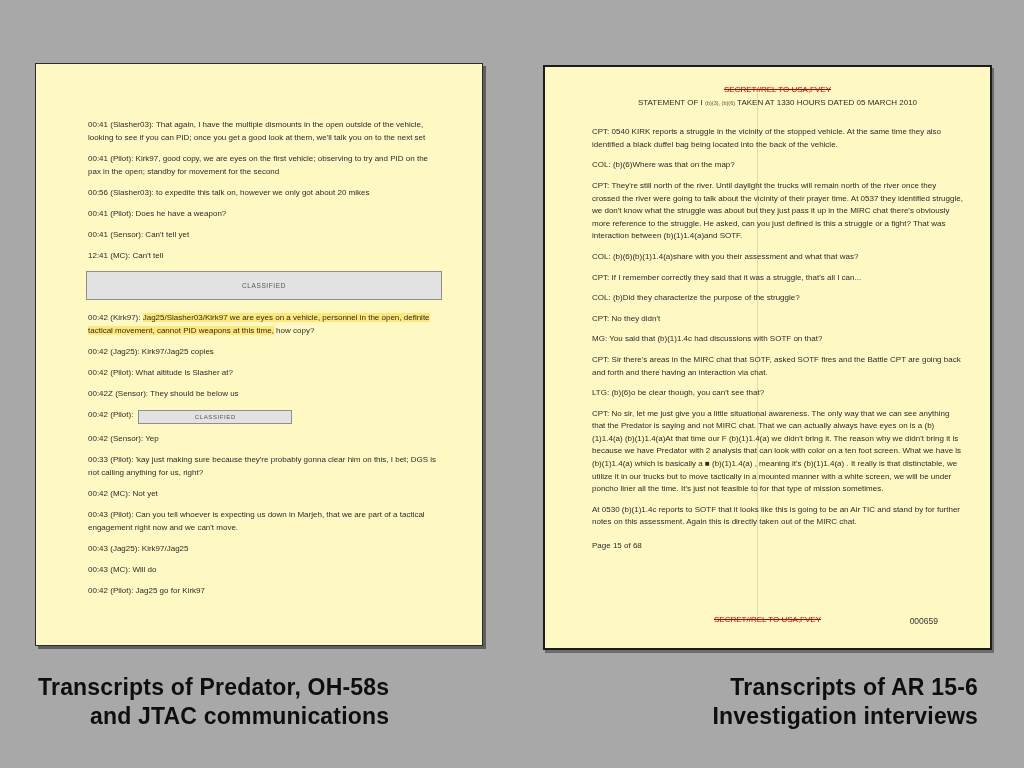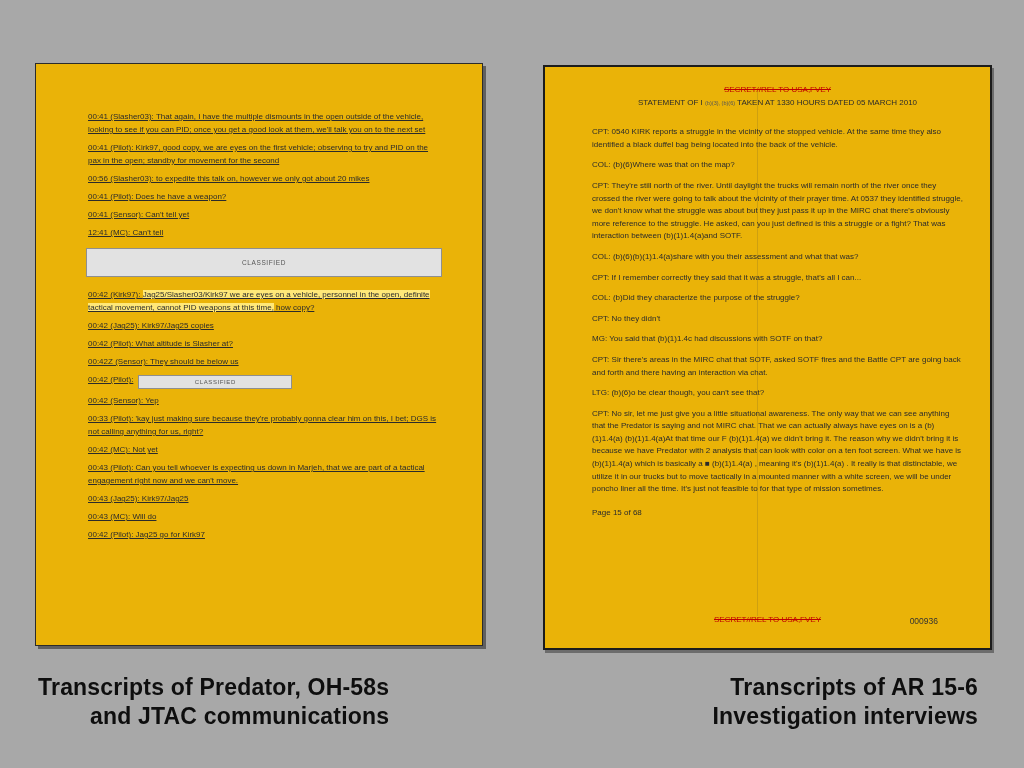--- a/index.html
+++ b/index.html
@@ -1,23 +1,23 @@
 <!DOCTYPE html>
 <html><head>
 <meta charset="utf-8">
 <style>
   html,body{margin:0;padding:0;}
   .slide{position:relative;width:1024px;height:768px;background:#a8a8a8;font-family:"Liberation Sans",sans-serif;overflow:hidden;}
-  .page{position:absolute;background:#eab308;}
+  .page{position:absolute;background:#fef9c3;}
   .left-page{left:35px;top:63px;width:446px;height:581px;border:1px solid #2b2b2b;box-shadow:3px 3px 0 rgba(35,35,35,.55);}
   .right-page{left:543px;top:65px;width:445px;height:581px;border:2px solid #1c1c1c;box-shadow:2px 3px 0 rgba(35,35,35,.45);}
 
   
   .left-content{position:absolute;left:52px;right:40px;top:46px;font-size:8px;line-height:13px;color:#2b2b2b;}
-  .entry{margin:0 0 5px 0;text-decoration:underline;}
+  .entry{margin:8px 0 5px 0;}
   .classified-large{width:354px;height:27px;margin:9px 0 11px -2px;background:#e2e2e2;border:1px solid #8f8f8f;
     display:flex;align-items:center;justify-content:center;font-size:6.5px;letter-spacing:.6px;color:#555;}
   .classified-small{display:inline-block;vertical-align:-2px;width:152px;height:12px;background:#e2e2e2;border:1px solid #8f8f8f;
     text-align:center;font-size:6px;line-height:12px;letter-spacing:.6px;color:#555;margin-left:5px;}
   .hl{background:#ffe878;color:#2b2b2b;}
 
   
   .right-content{position:absolute;left:47px;right:27px;top:17px;font-size:8px;line-height:12.6px;color:#2b2b2b;}
   .rheader{text-align:center;margin-bottom:17px;}
   .classification{color:#c00000;text-decoration:line-through;}
@@ -79,28 +79,29 @@
       <p class="rpara">COL: (b)(6)Where was that on the map?</p>
       <p class="rpara">CPT: They're still north of the river. Until daylight the trucks will remain north of the river once they crossed the river were going to talk about the vicinity of their prayer time. At 0537 they identified struggle, we don't know what the struggle was about but they just pass it up in the MIRC chat there's obviously more reference to the struggle. He asked, can you just defined is this a struggle or a fight? That was interaction between (b)(1)1.4(a)and SOTF.</p>
       <p class="rpara">COL: (b)(6)(b)(1)1.4(a)share with you their assessment and what that was?</p>
       <p class="rpara">CPT: If I remember correctly they said that it was a struggle, that's all I can...</p>
       <p class="rpara">COL: (b)Did they characterize the purpose of the struggle?</p>
       <p class="rpara">CPT: No they didn't</p>
       <p class="rpara">MG: You said that (b)(1)1.4c had discussions with SOTF on that?</p>
       <p class="rpara">CPT: Sir there's areas in the MIRC chat that SOTF, asked SOTF fires and the Battle CPT are going back and forth and there having an interaction via chat.</p>
       <p class="rpara">LTG: (b)(6)o be clear though, you can't see that?</p>
       <p class="rpara">CPT: No sir, let me just give you a little situational awareness. The only way that we can see anything that the Predator is saying and not MIRC chat. That we can actually always have eyes on is a (b)(1)1.4(a) (b)(1)1.4(a)At that time our F   (b)(1)1.4(a)   we didn't bring it. The reason why we didn't bring it is because we have Predator with 2 analysis that can look with color on a ten foot screen. What we have is (b)(1)1.4(a) which is basically a        ■        (b)(1)1.4(a)                    , meaning it's            (b)(1)1.4(a)                    . It really is that distinctable, we utilize it in our trucks but to move tactically in a mounted manner with a white screen, we will be under poncho liner all the time. It's just not feasible to for that type of mission sometimes.</p>
+      <p class="rpara">At 0530 (b)(1)1.4c reports to SOTF that it looks like this is going to be an Air TIC and stand by for further notes on this assessment. Again this is directly taken out of the MIRC chat.</p>
 
       <div class="page-number">Page 15 of 68</div>
     </div>
 
     <div class="rfooter">
       <span class="classification">SECRET//REL TO USA,FVEY</span>
     </div>
-    <div class="doc-number">000936</div>
+    <div class="doc-number">000659</div>
   </div>
 
   <div class="caption caption-left">
     <div>Transcripts of Predator, OH-58s</div>
     <div>and JTAC communications</div>
   </div>
   <div class="caption caption-right">
     <div>Transcripts of AR 15-6</div>
     <div>Investigation interviews</div>
   </div>

